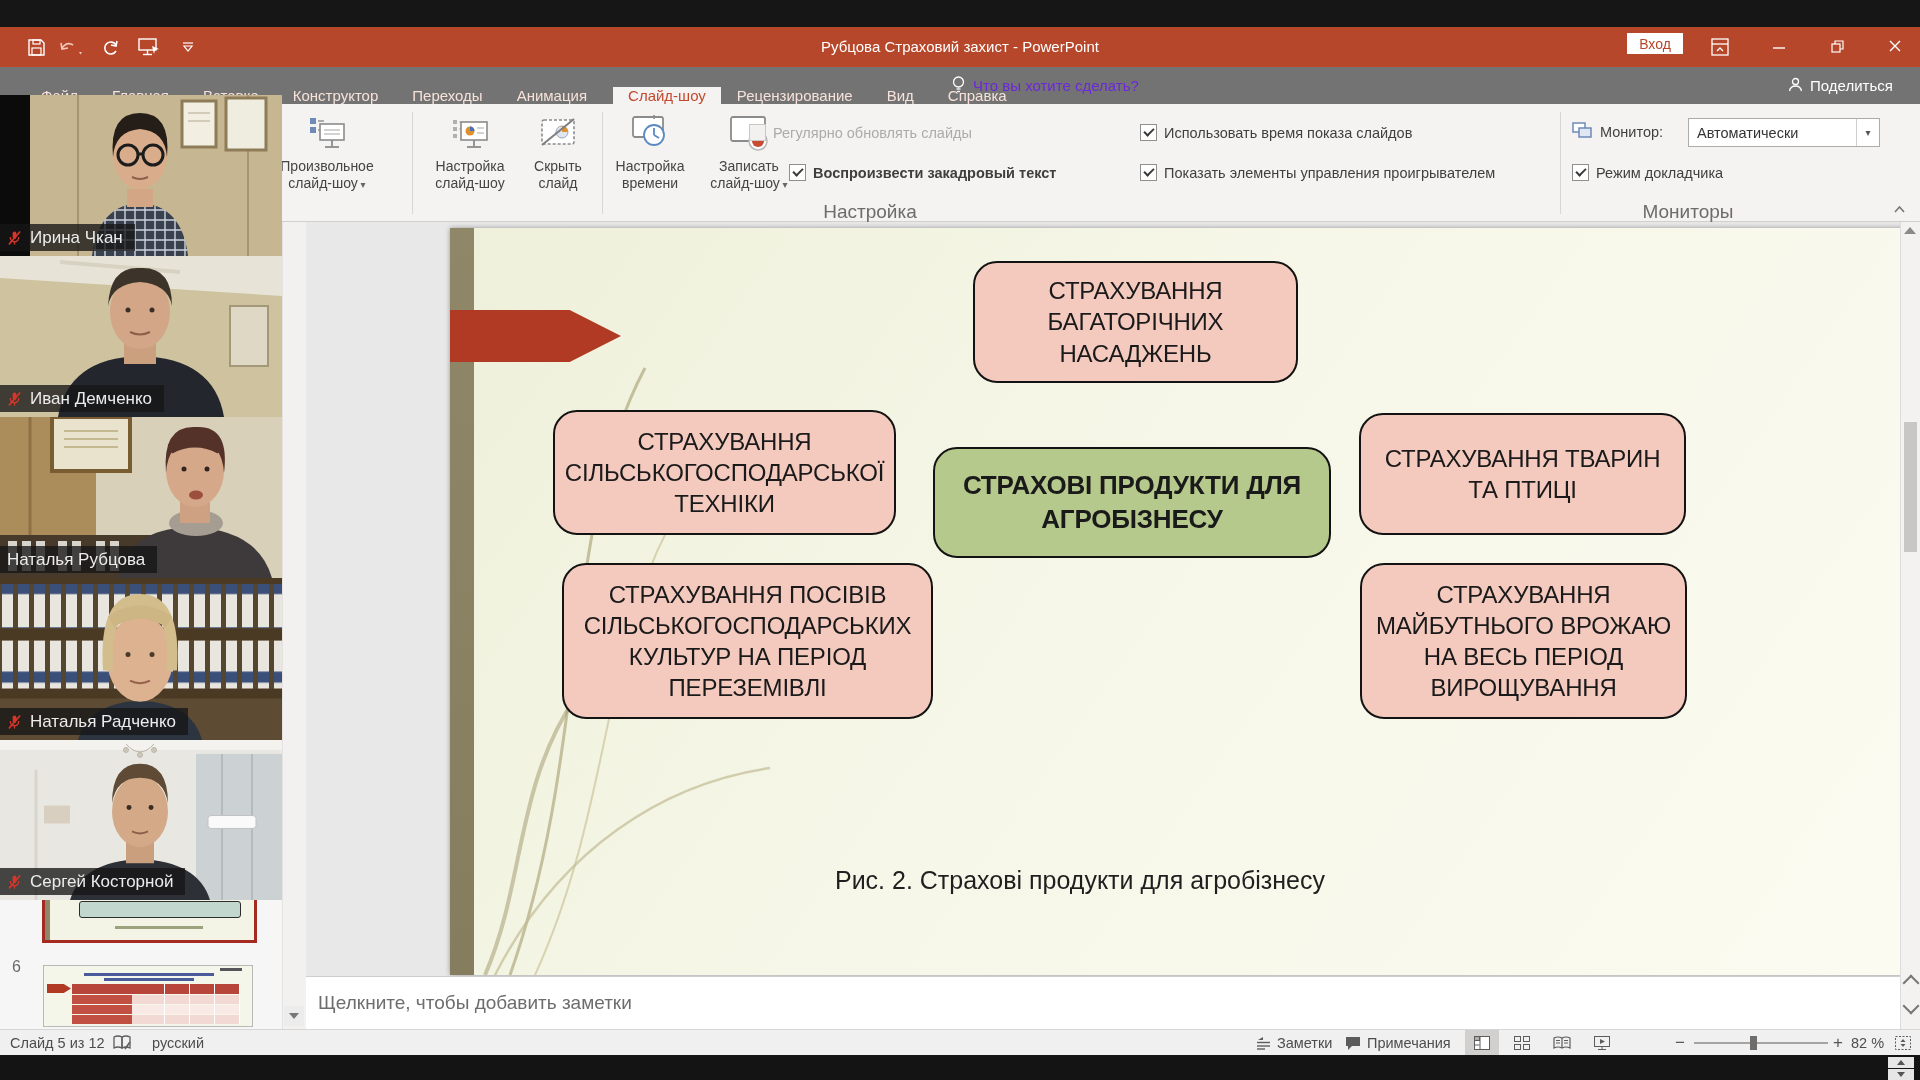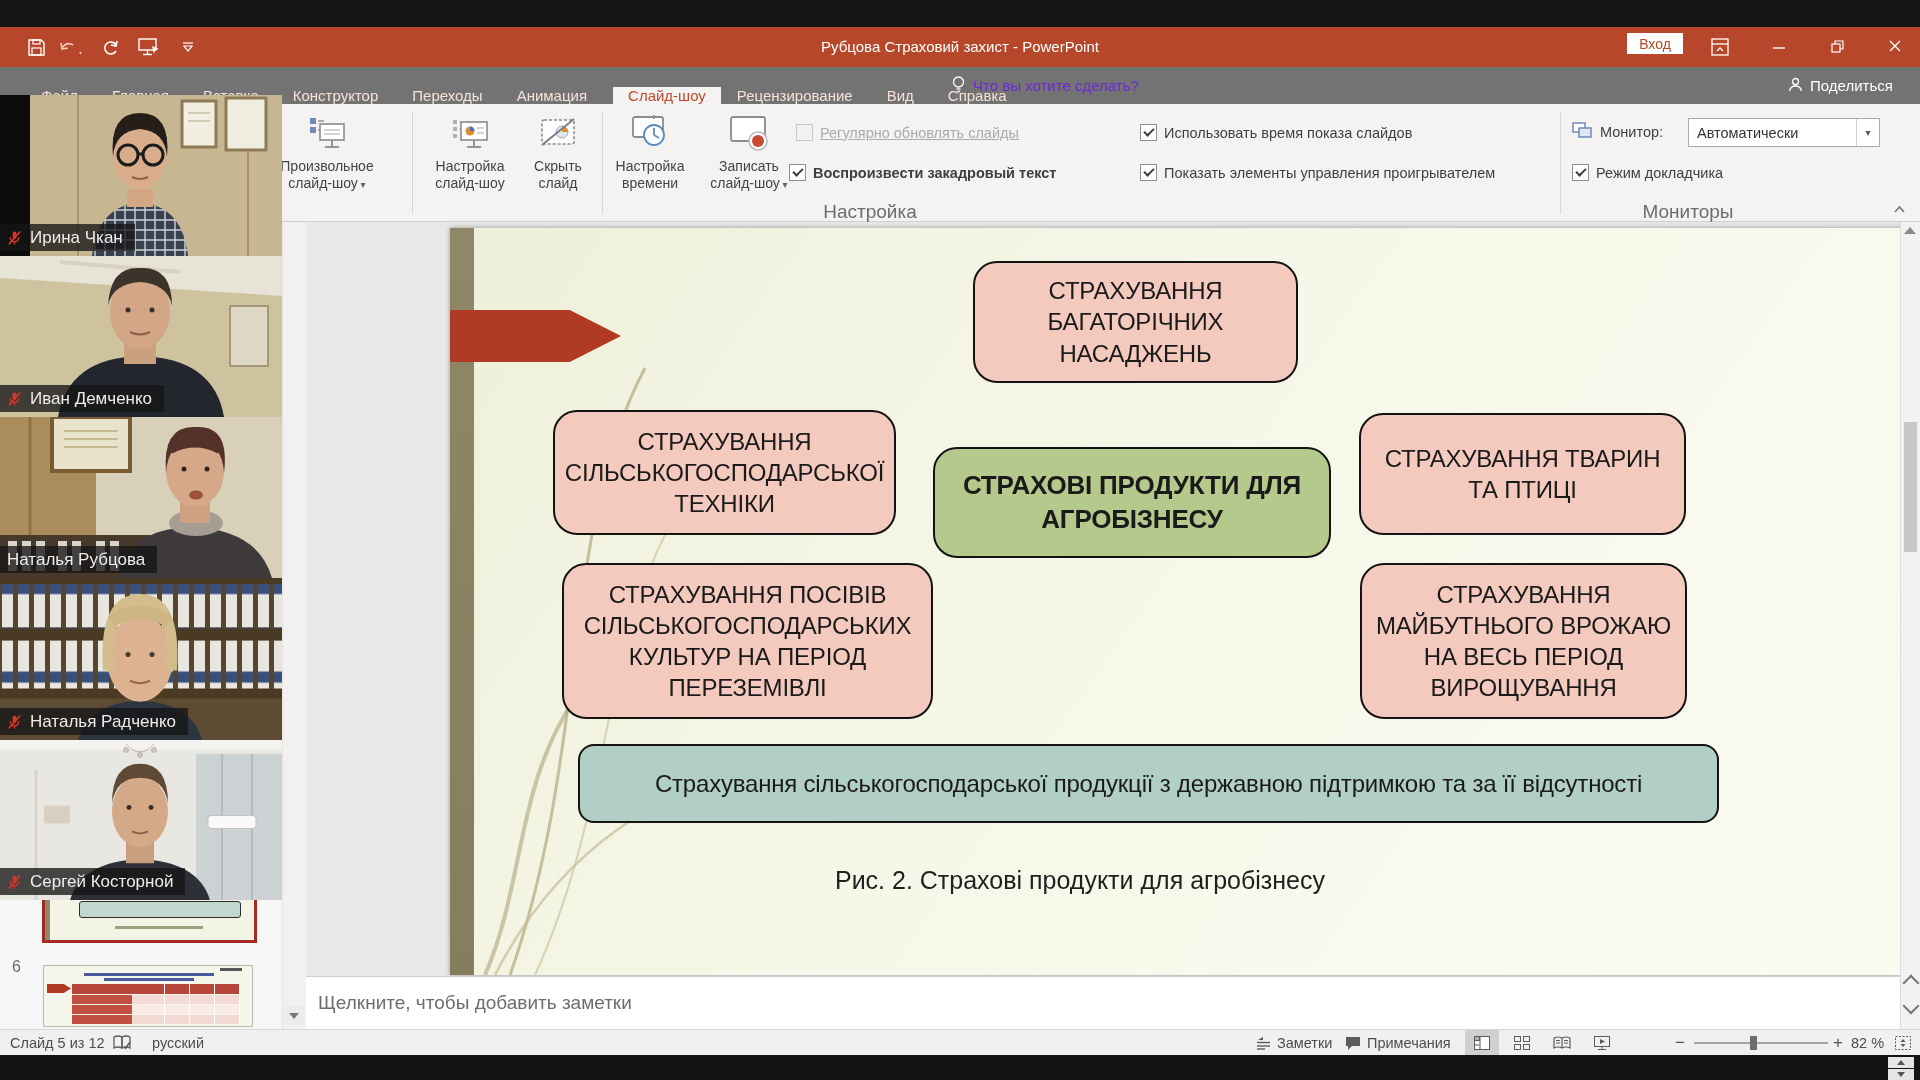--- a/index.html
+++ b/index.html
@@ -293,21 +293,21 @@
       <div class="ric">
         <svg width="42" height="38" viewBox="0 0 42 38">
             <rect x="3" y="3" width="34" height="24" rx="2" fill="#fff" stroke="#8b8b8b" stroke-width="1.8"></rect>
             <circle cx="30" cy="27" r="9" fill="#fff" stroke="#b8b8b8" stroke-width="1.5"></circle>
             <circle cx="30" cy="27" r="6" fill="#c84b32"></circle>
           </svg>
       </div>
       <div class="lbl">Записать слайд-шоу</div>
     </div>
 
-    <div class="cbx-row disabled" style="left:796px;top:20px;text-decoration:underline;">
+    <div class="cbx-row disabled" style="left:749px;top:20px;">
       <span class="cbx"></span>
       <span>Регулярно обновлять слайды</span>
     </div>
     <div class="cbx-row" style="left:789px;top:60px;font-weight:bold;">
       <span class="cbx checked"></span>
       <span>Воспроизвести закадровый текст</span>
     </div>
 
     <div class="cbx-row" style="left:1140px;top:20px;">
       <span class="cbx checked"></span>
@@ -356,21 +356,20 @@
     </svg>
     <div class="slide-band"></div>
     <div class="red-arrow"></div>
 
     <div class="sbox" style="left:523px;top:33px;width:325px;height:122px;">СТРАХУВАННЯ БАГАТОРІЧНИХ НАСАДЖЕНЬ</div>
     <div class="sbox" style="left:103px;top:182px;width:343px;height:125px;">СТРАХУВАННЯ СІЛЬСЬКОГОСПОДАРСЬКОЇ ТЕХНІКИ</div>
     <div class="sbox green" style="left:483px;top:186px;width:398px;height:111px;">СТРАХОВІ ПРОДУКТИ ДЛЯ АГРОБІЗНЕСУ</div>
     <div class="sbox" style="left:909px;top:185px;width:327px;height:122px;">СТРАХУВАННЯ ТВАРИН ТА ПТИЦІ</div>
     <div class="sbox" style="left:112px;top:335px;width:371px;height:156px;">СТРАХУВАННЯ ПОСІВІВ СІЛЬСЬКОГОСПОДАРСЬКИХ КУЛЬТУР НА ПЕРІОД ПЕРЕЗЕМІВЛІ</div>
     <div class="sbox" style="left:910px;top:335px;width:327px;height:156px;">СТРАХУВАННЯ МАЙБУТНЬОГО ВРОЖАЮ НА ВЕСЬ ПЕРІОД ВИРОЩУВАННЯ</div>
-    <div class="sbox teal" style="left:128px;top:516px;width:1141px;height:79px;">Страхування сільськогосподарської продукції з державною підтримкою та за її відсутності</div>
     <div class="slide-caption">Рис. 2. Страхові продукти для агробізнесу</div>
   </div>
 
   <div class="abs notes">
     <div class="notes-text">Щелкните, чтобы добавить заметки</div>
   </div>
 
   <div class="abs thumb-panel">
     <div class="thumb5">
       <div class="mini-band"></div>

